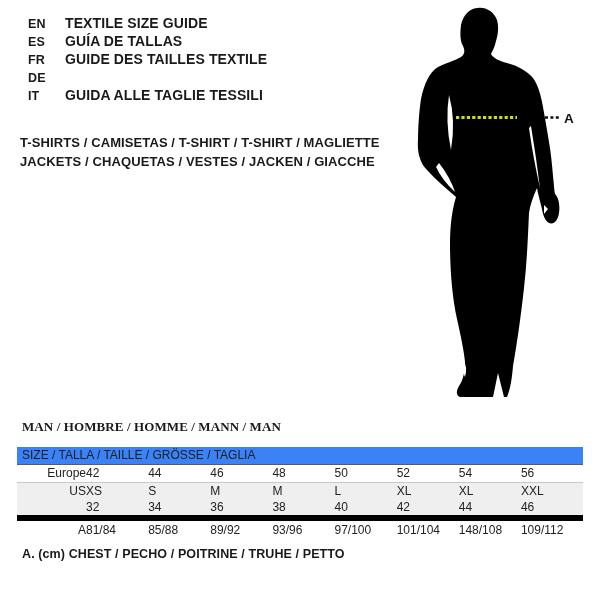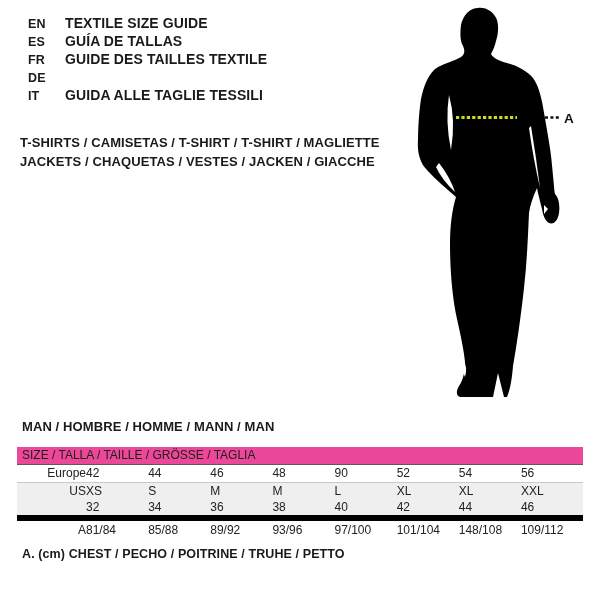--- a/index.html
+++ b/index.html
@@ -11,21 +11,21 @@
   .lang-block{position:absolute;left:22px;top:13px;}
   .lang-row{display:flex;height:18px;align-items:flex-end;padding-left:6px;}
   .lang-code{width:37px;font-weight:700;font-size:12.5px;letter-spacing:.1px;}
   .lang-label{font-weight:700;font-size:14px;letter-spacing:.1px;white-space:nowrap;}
   
   .category-block{position:absolute;left:20px;top:106px;font-weight:700;font-size:13px;
     line-height:18.5px;letter-spacing:.1px;white-space:nowrap;margin-top:28px;}
   
   .figure{position:absolute;left:390px;top:0;width:210px;height:420px;}
   
-  .section-title{position:absolute;left:22px;top:419px;font-weight:700;font-size:13px;letter-spacing:.1px;}
+  .section-title{position:absolute;left:22px;top:419px;font-weight:700;font-size:13px;letter-spacing:.1px;font-family:Liberation Serif, serif;}
   
   .size-table{position:absolute;left:17px;top:447px;width:566px;border-collapse:collapse;
     table-layout:fixed;font-size:12px;color:#222;}
   .size-table td{padding:0;height:16px;font-weight:400;line-height:15px;}
   .size-table .header-cell{text-align:left;padding:1px 0 1px 5px;height:14px;
     border-bottom:1px solid #5a5a5a;font-size:12px;color:#1c1c1c;}
   .size-table .row-label{text-align:right;padding-left:5px;}
   .size-table col.label-col{width:69px;}
   .size-table tbody tr:nth-child(1) td{border-bottom:1px solid #c9c9c9;height:17px;}
   .size-table tbody tr:nth-child(3) td{border-bottom:6px solid #000000;}
@@ -100,31 +100,31 @@
         <col>
         <col>
         <col>
         <col>
         <col>
         <col>
         <col>
     </colgroup>
     <thead>
       <tr>
-        <td class="header-cell" colspan="9" style="background: #ec4899; margin-top: 48px;">SIZE / TALLA / TAILLE / GRÖSSE / TAGLIA</td>
+        <td class="header-cell" colspan="9" style="background: #3b82f6; margin-top: 48px;">SIZE / TALLA / TAILLE / GRÖSSE / TAGLIA</td>
       </tr>
     </thead>
     <tbody>
         <tr style="background: rgb(255, 255, 255);">
           <td class="row-label">Europe</td>
           <td>42</td>
           <td>44</td>
           <td>46</td>
           <td>48</td>
-          <td>90</td>
+          <td>50</td>
           <td>52</td>
           <td>54</td>
           <td>56</td>
         </tr>
         <tr style="background: rgb(239, 239, 239); margin-left: 48px;">
           <td class="row-label">US</td>
           <td>XS</td>
           <td>S</td>
           <td>M</td>
           <td>M</td>

